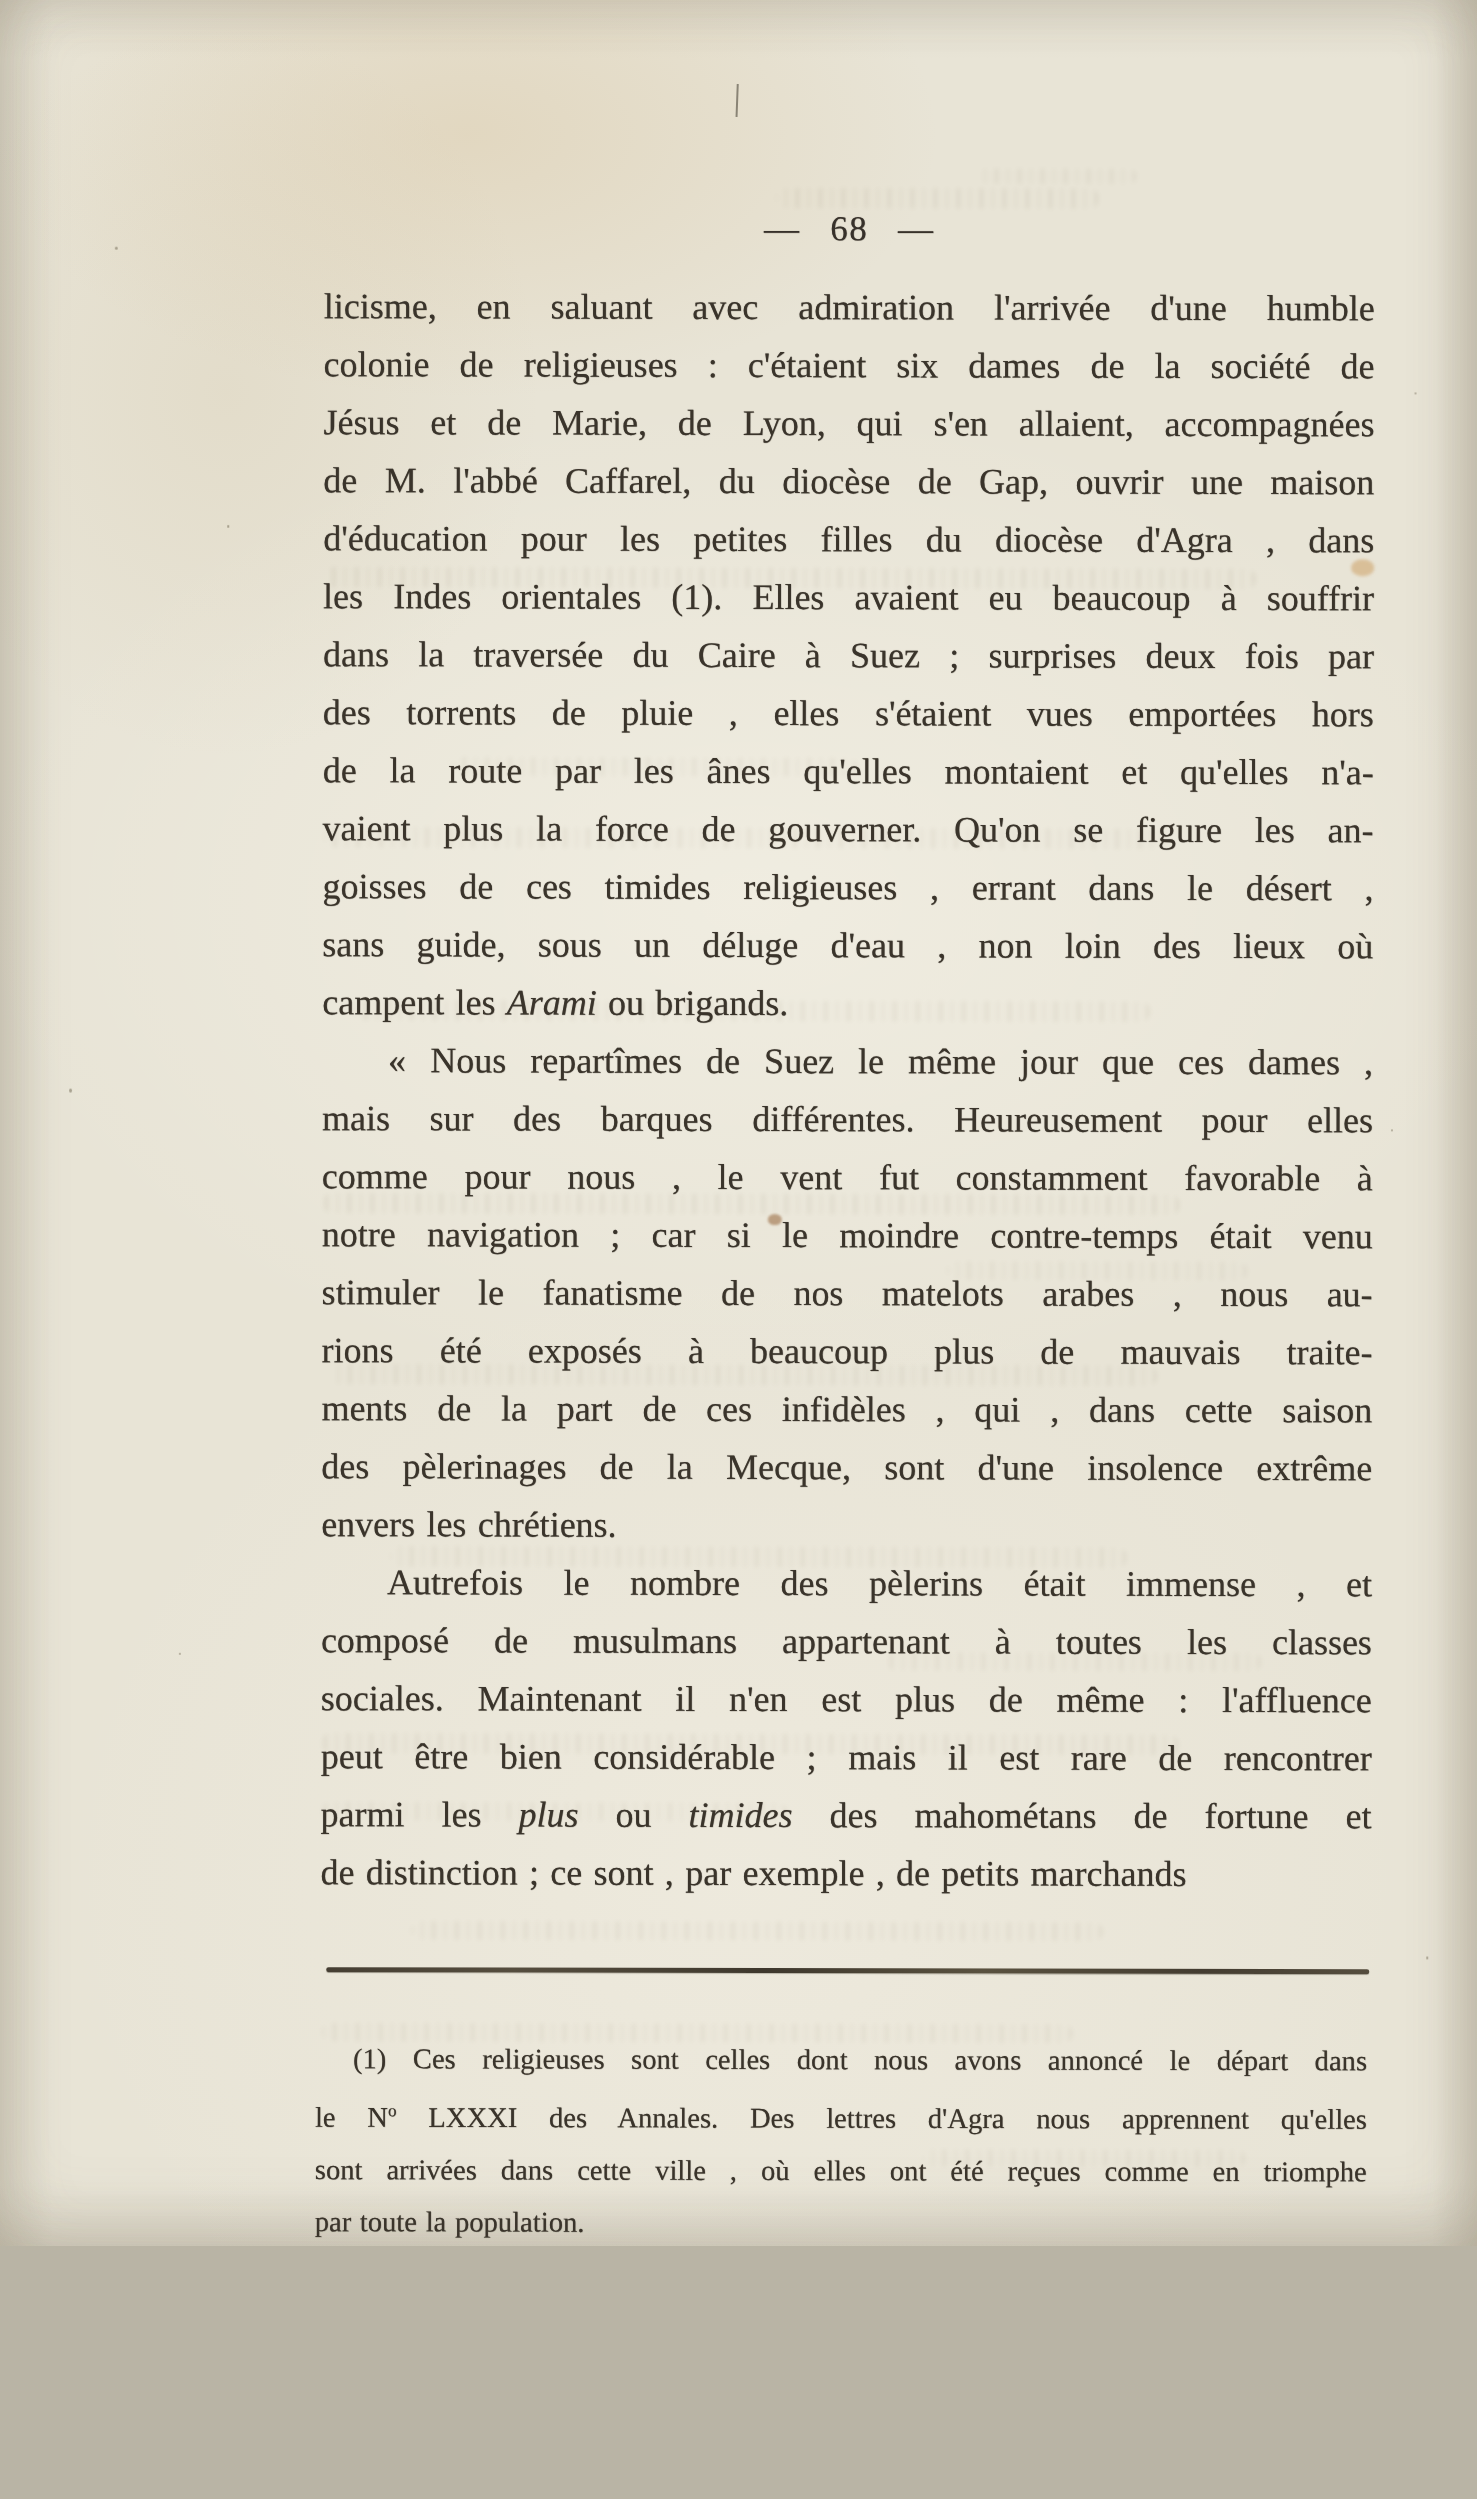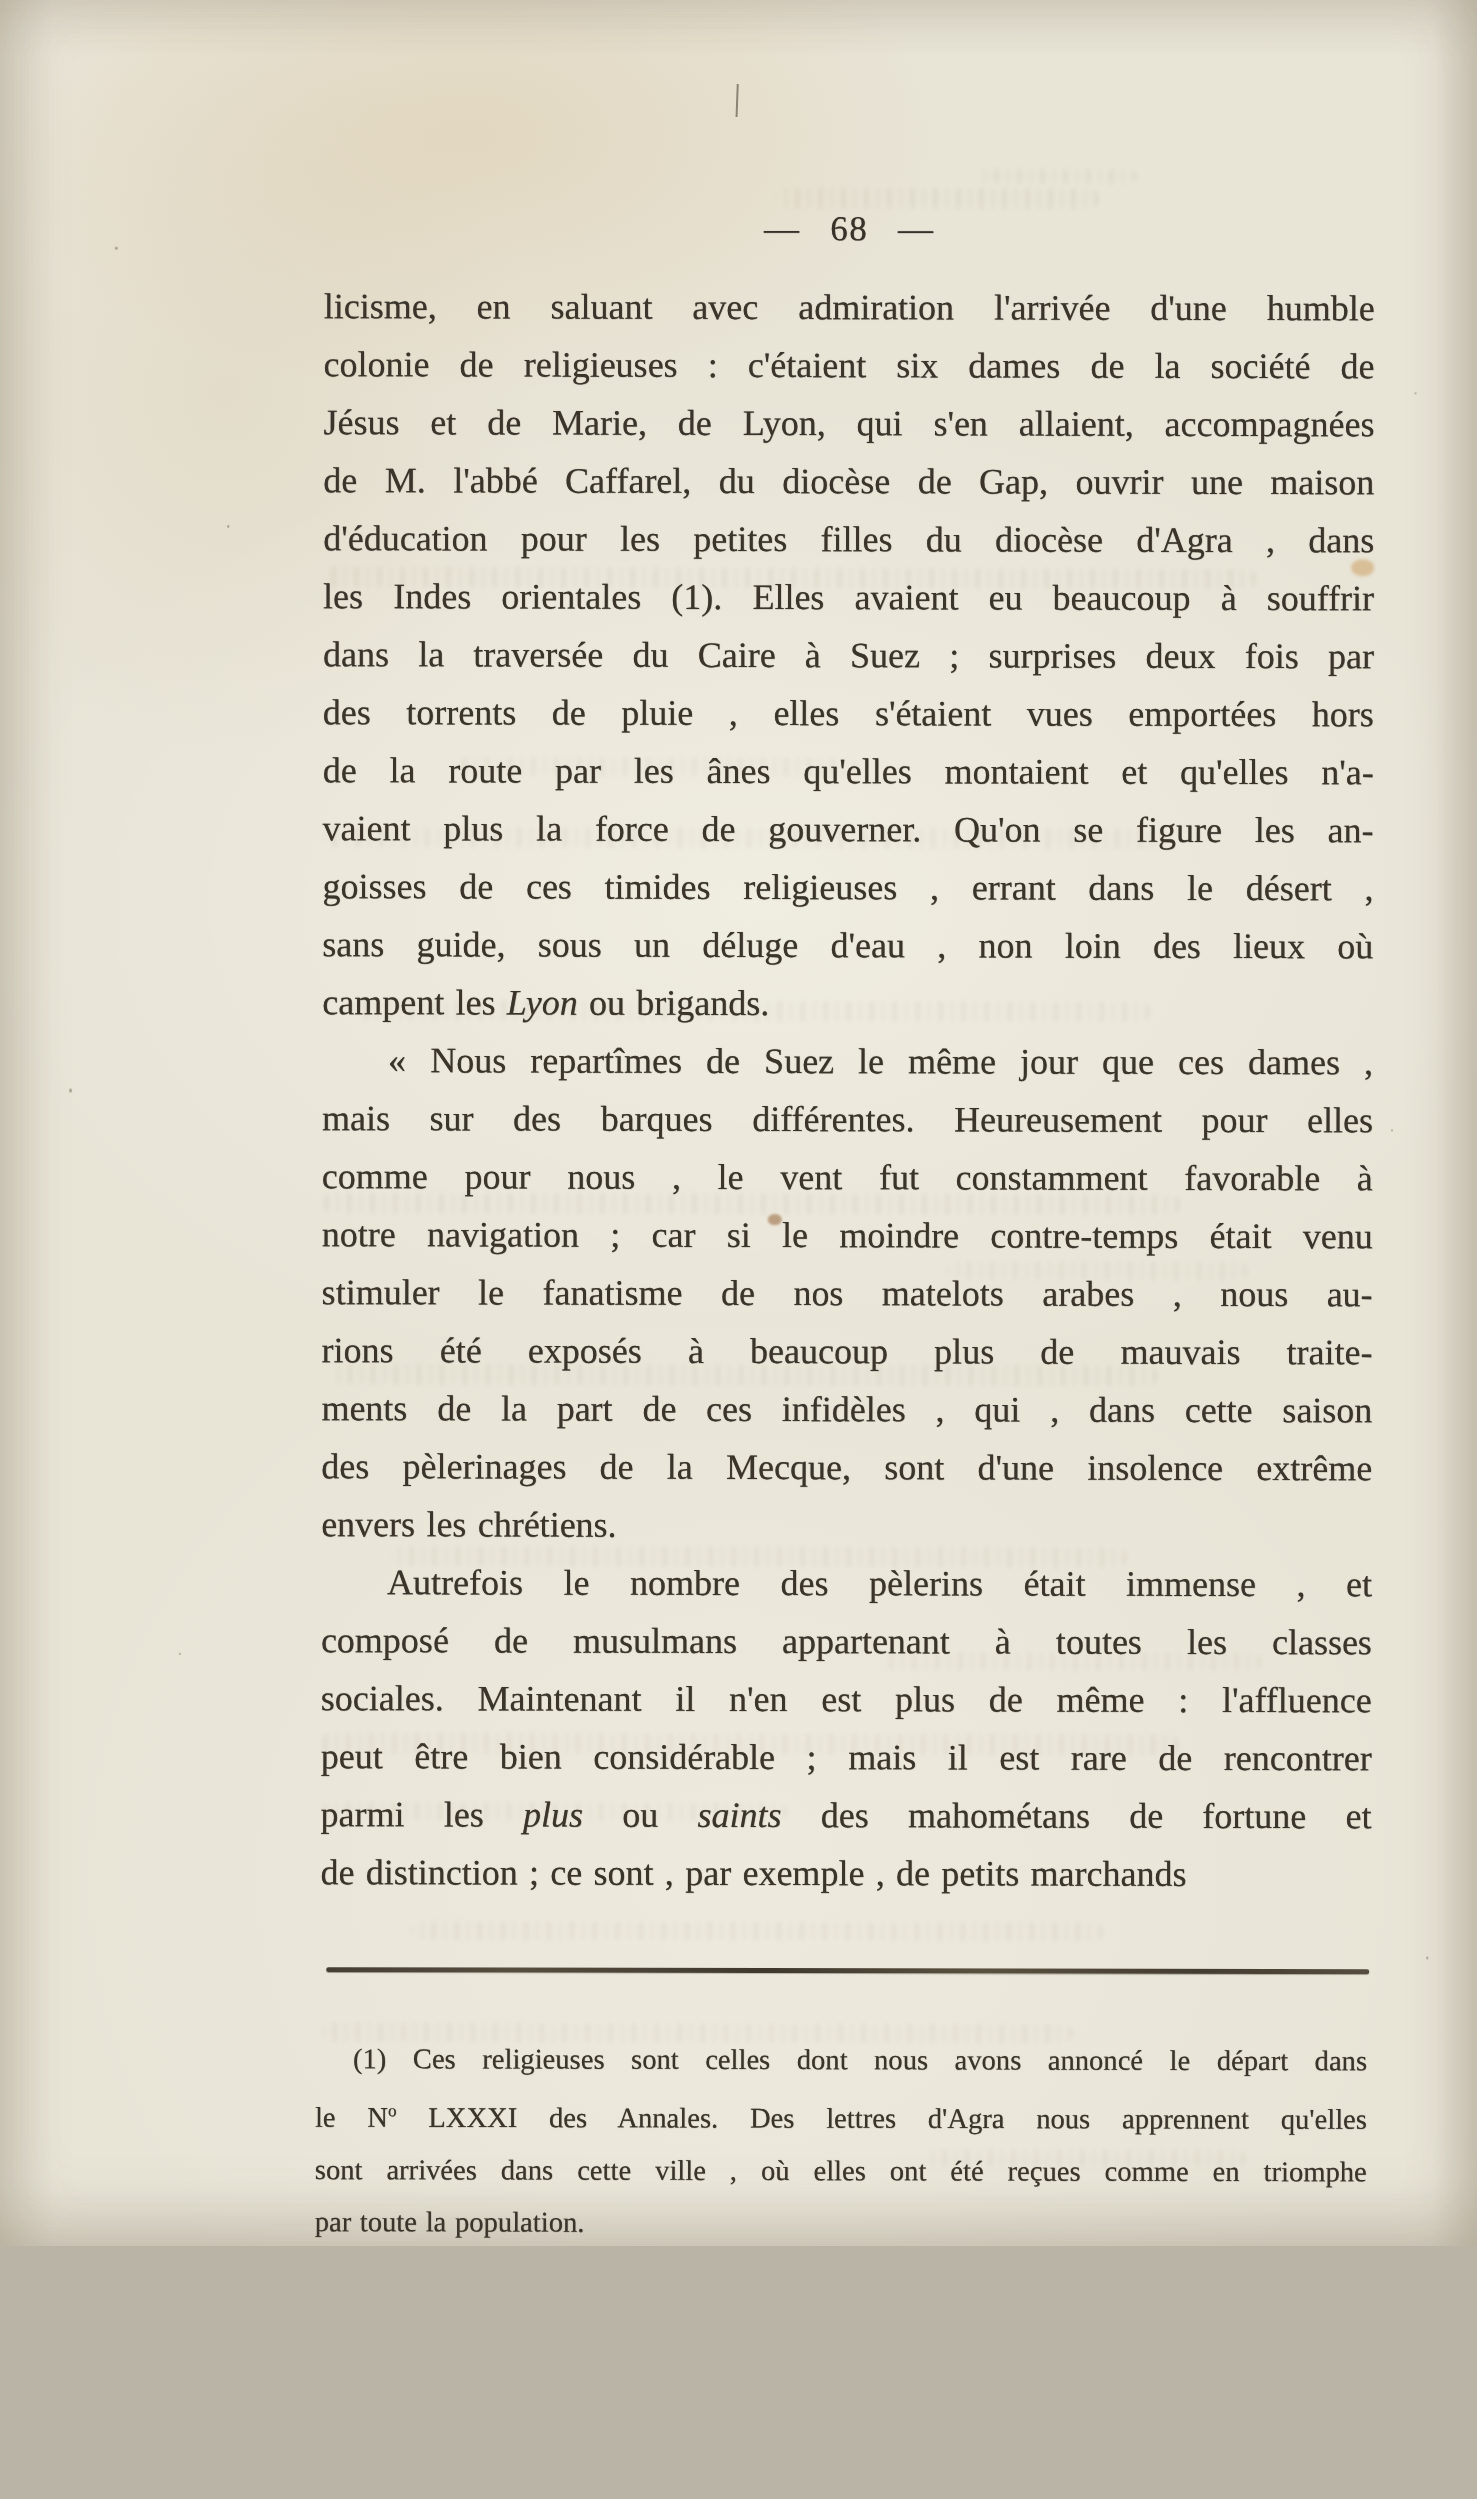--- a/index.html
+++ b/index.html
@@ -110,39 +110,39 @@
           <div class="line">Jésus et de Marie, de Lyon, qui s'en allaient, accompagnées</div>
           <div class="line">de M. l'abbé Caffarel, du diocèse de Gap, ouvrir une maison</div>
           <div class="line">d'éducation pour les petites filles du diocèse d'Agra , dans</div>
           <div class="line">les Indes orientales (1). Elles avaient eu beaucoup à souffrir</div>
           <div class="line">dans la traversée du Caire à Suez ; surprises deux fois par</div>
           <div class="line">des torrents de pluie , elles s'étaient vues emportées hors</div>
           <div class="line">de la route par les ânes qu'elles montaient et qu'elles n'a-</div>
           <div class="line">vaient plus la force de gouverner. Qu'on se figure les an-</div>
           <div class="line">goisses de ces timides religieuses , errant dans le désert ,</div>
           <div class="line">sans guide, sous un déluge d'eau , non loin des lieux où</div>
-          <div class="line last">campent les <i>Lyon</i> ou brigands.</div>
+          <div class="line last">campent les <i>Arami</i> ou brigands.</div>
         </div>
         <div>
           <div class="line indent">« Nous repartîmes de Suez le même jour que ces dames ,</div>
           <div class="line">mais sur des barques différentes. Heureusement pour elles</div>
           <div class="line">comme pour nous , le vent fut constamment favorable à</div>
           <div class="line">notre navigation ; car si le moindre contre-temps était venu</div>
           <div class="line">stimuler le fanatisme de nos matelots arabes , nous au-</div>
           <div class="line">rions été exposés à beaucoup plus de mauvais traite-</div>
           <div class="line">ments de la part de ces infidèles , qui , dans cette saison</div>
           <div class="line">des pèlerinages de la Mecque, sont d'une insolence extrême</div>
           <div class="line last">envers les chrétiens.</div>
         </div>
         <div>
           <div class="line indent">Autrefois le nombre des pèlerins était immense , et</div>
           <div class="line">composé de musulmans appartenant à toutes les classes</div>
           <div class="line">sociales. Maintenant il n'en est plus de même : l'affluence</div>
           <div class="line">peut être bien considérable ; mais il est rare de rencontrer</div>
-          <div class="line">parmi les <i>plus</i> ou <i>saints</i> des mahométans de fortune et</div>
+          <div class="line">parmi les <i>plus</i> ou <i>timides</i> des mahométans de fortune et</div>
           <div class="line last">de distinction ; ce sont , par exemple , de petits marchands</div>
         </div>
       </div>
 
     <div id="rule"></div>
 
     <div id="footnote" class="printed">
         <div class="line fn-first">(1) Ces religieuses sont celles dont nous avons annoncé le départ dans</div>
         <div class="line">le N<sup>o</sup> LXXXI des Annales. Des lettres d'Agra nous apprennent qu'elles</div>
         <div class="line">sont arrivées dans cette ville , où elles ont été reçues comme en triomphe</div>

